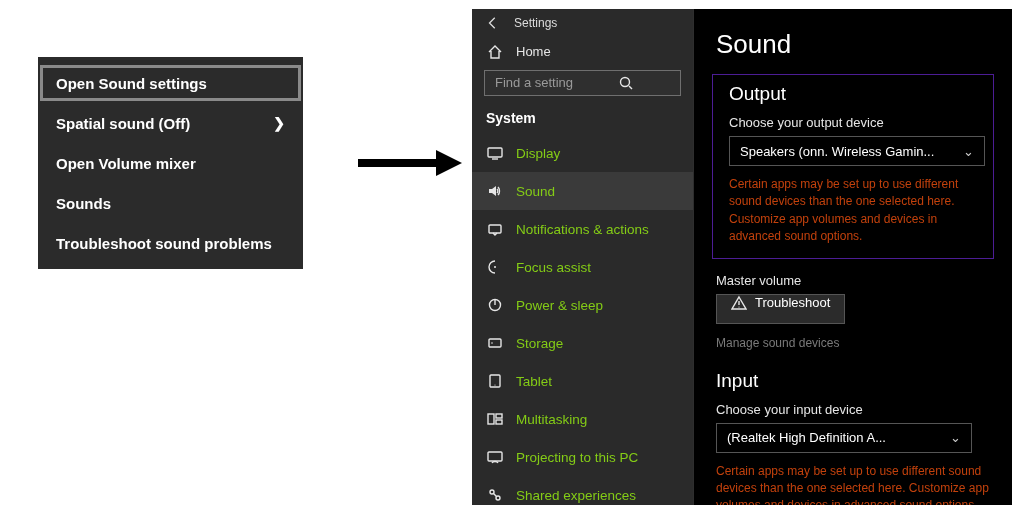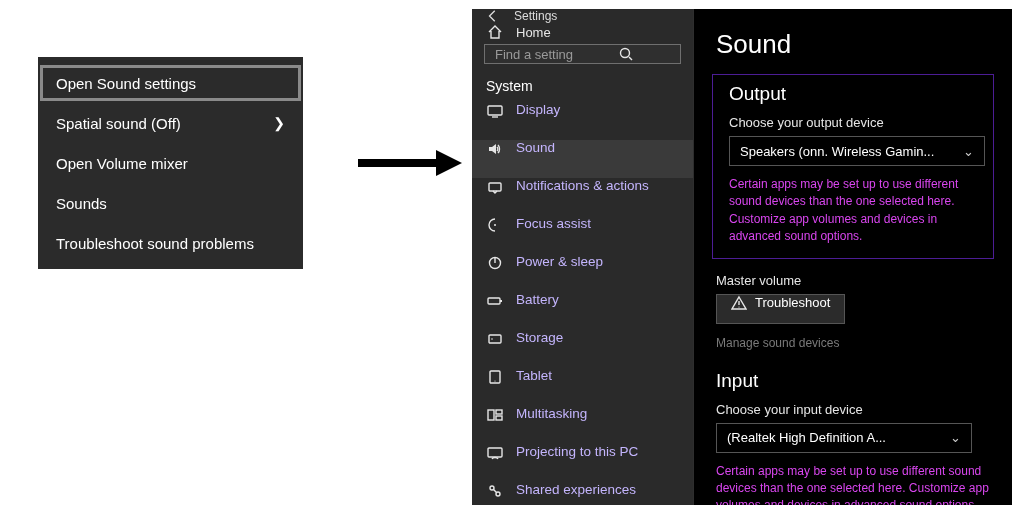--- a/index.html
+++ b/index.html
@@ -1,47 +1,47 @@
 <!DOCTYPE html>
 <html><head>
 <meta charset="utf-8">
 <style>
   html,body{margin:0;padding:0;width:1024px;height:505px;background:#fff;font-family:"Segoe UI",Arial,sans-serif;overflow:hidden}
   *{box-sizing:border-box}
 
   
-  .ctxmenu{position:absolute;left:38px;top:57px;width:265px;background:#2b2b2b;color:#fff;font-size:15px;font-weight:400;padding:6px 0}
+  .ctxmenu{position:absolute;left:38px;top:57px;width:265px;background:#2b2b2b;color:#fff;font-size:15px;font-weight:700;padding:6px 0}
   .ctxmenu .row{display:flex;align-items:center;justify-content:space-between;height:40px;padding:0 18px;cursor:pointer}
   .ctxmenu .row.hl{outline:3px solid #8a8a8a;outline-offset:-5px}
   .ctxmenu .chevron{color:#fff;font-size:14px}
 
   
   .big-arrow{position:absolute;left:356px;top:148px;width:106px;height:30px}
 
   
   .win{position:absolute;left:472px;top:9px;width:540px;height:505px;display:flex;color:#e6e6e6;font-size:13px}
   .sidebar{width:222px;height:100%;background:#2a2a2a;display:flex;flex-direction:column;border-right:1px solid rgba(255,255,255,0.02)}
   .sidebar .titlebar{display:flex;align-items:center;gap:14px;height:34px;padding:0 14px;font-size:12px;color:#ddd}
   .sidebar .back{width:14px;display:flex;align-items:center;justify-content:center;cursor:pointer;color:#ddd}
   .sidebar .navhome{display:flex;align-items:center;gap:12px;height:38px;padding:0 14px;cursor:pointer}
   .sidebar .search{margin:3px 12px 10px 12px;height:32px;border:1px solid #6f6f6f;background:#2f2f2f;display:flex;align-items:center;padding:0 10px;color:#bbb;font-size:13px}
   .sidebar .search span{flex:1;color:#9a9a9a}
-  .sidebar .grouplabel{padding:4px 14px 8px 14px;font-weight:400;color:#fff;font-size:14px}
-  .sidebar .item{display:flex;align-items:flex-start;gap:12px;height:38px;padding:0 14px;cursor:pointer;font-size:13.5px;color:#c4b5fd}
+  .sidebar .grouplabel{padding:4px 14px 8px 14px;font-weight:700;color:#fff;font-size:14px}
+  .sidebar .item{display:flex;align-items:center;gap:12px;height:38px;padding:0 14px;cursor:pointer;font-size:13.5px;color:#84cc16}
   .sidebar .item.sel{background:#3a3a3a}
   .sidebar .ic{width:18px;height:18px;display:flex;align-items:center;justify-content:center;color:#e6e6e6}
   .ic svg{width:16px;height:16px;stroke:#e6e6e6;fill:none;stroke-width:1.4}
 
   .main{flex:1;height:100%;background:#000;padding:14px 22px 0 22px;overflow:hidden;position:relative}
   .main h1{margin:6px 0 18px 0;font-size:26px;font-weight:400;color:#fff}
   .section-title{font-size:19px;font-weight:400;color:#fff;margin:0 0 10px 0}
   .field-label{font-size:13px;color:#e6e6e6;margin:6px 0}
   .select{border:1px solid #555;background:#000;width:256px;height:30px;display:flex;align-items:center;justify-content:space-between;padding:0 10px;color:#fff;font-size:13px;cursor:pointer}
   .select .chev{color:#ccc}
-  .hint{color:#d946ef;font-size:12px;line-height:1.45;margin:10px 0 0 0}
+  .hint{color:#c2410c;font-size:12px;line-height:1.45;margin:10px 0 0 0}
   .outbox{border:1px solid #4c1d95;padding:8px 10px 12px 16px;margin:-4px -4px 14px -4px}
 
   .volrow{display:flex;align-items:center;gap:12px;margin:6px 0 14px 0}
   .slider{flex:1;height:4px;background:#4a4a4a;position:relative;border-radius:2px}
   .slider .thumb{position:absolute;top:-5px;width:8px;height:16px;background:#cfcfcf;border-radius:2px}
   .slider .fill{position:absolute;left:0;top:0;height:100%;background:#aeaeae;border-radius:2px}
   .volnum{width:28px;text-align:right;color:#fff;font-size:15px}
 
   .tbtn{display:inline-flex;align-items:flex-start;gap:8px;border:1px solid #555;background:#2b2b2b;color:#fff;height:30px;padding:0 14px;font-size:13px;cursor:pointer}
   .link{color:#7a7a7a;font-size:12px;margin:12px 0 20px 0;cursor:pointer}
@@ -152,29 +152,20 @@
             <svg viewBox="0 0 16 16">
               <circle cx="8" cy="8" r="5.5"></circle>
               <line x1="8" y1="2" x2="8" y2="8"></line>
             </svg>
           </span>
           <span>Power &amp; sleep</span>
         </div>
         <div class="item">
           <span class="ic">
             <svg viewBox="0 0 16 16">
-              <rect x="1" y="5" width="12" height="6" rx="1"></rect>
-              <rect x="13" y="7" width="2" height="2" fill="#e6e6e6" stroke="none"></rect>
-            </svg>
-          </span>
-          <span>Battery</span>
-        </div>
-        <div class="item">
-          <span class="ic">
-            <svg viewBox="0 0 16 16">
               <rect x="2" y="4" width="12" height="8" rx="1"></rect>
               <circle cx="5" cy="8" r="0.8" fill="#e6e6e6" stroke="none"></circle>
             </svg>
           </span>
           <span>Storage</span>
         </div>
         <div class="item">
           <span class="ic">
             <svg viewBox="0 0 16 16">
               <rect x="3" y="2" width="10" height="12" rx="1"></rect>

